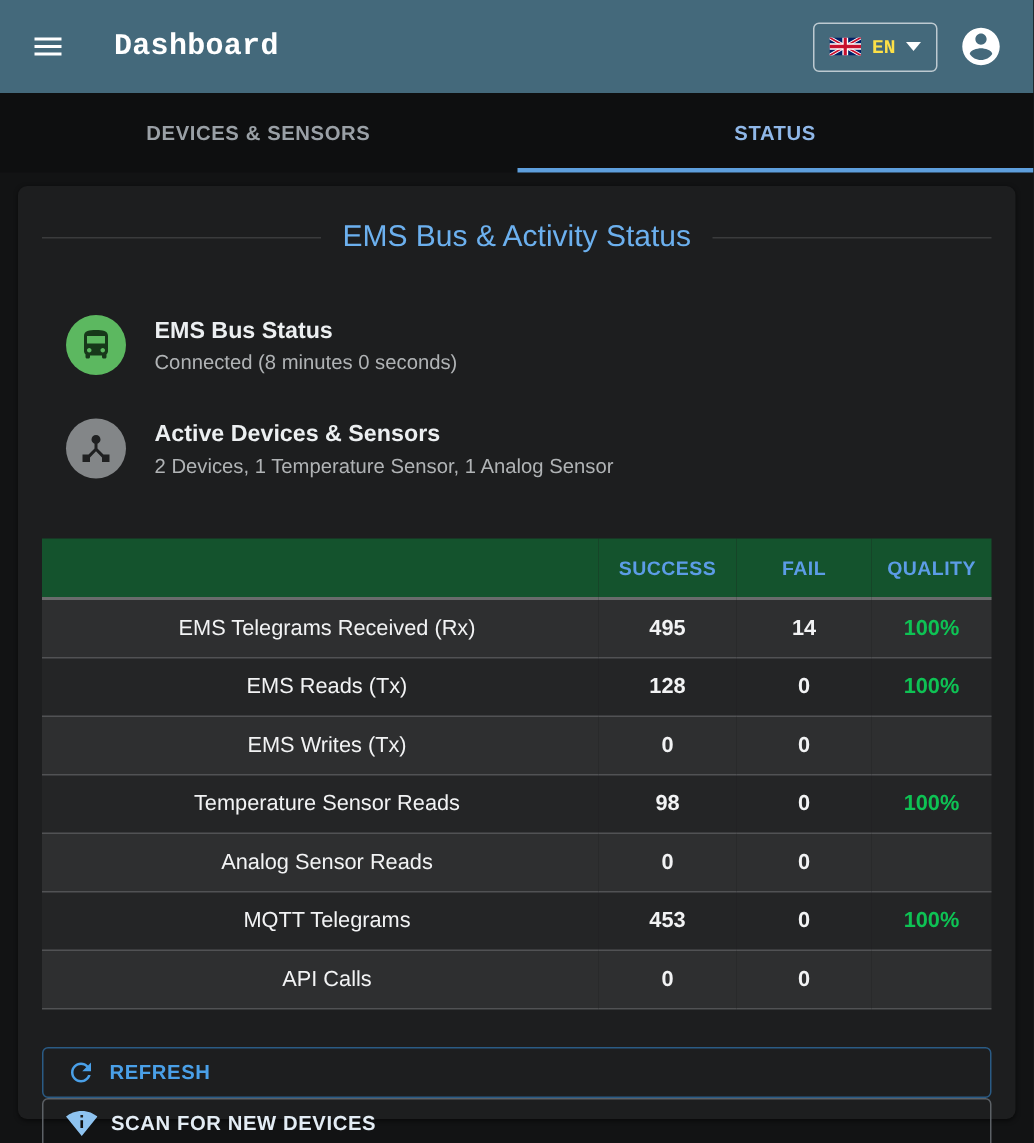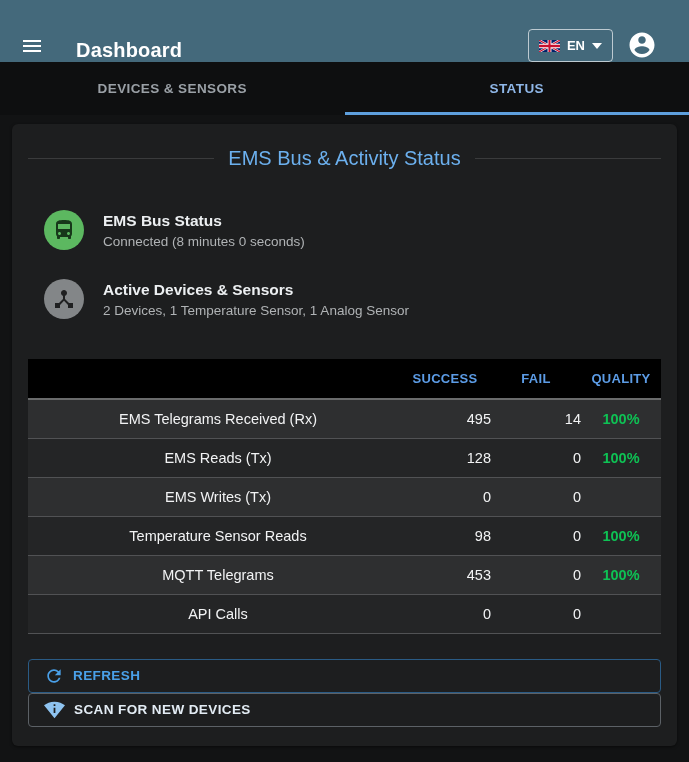--- a/index.html
+++ b/index.html
@@ -6,34 +6,35 @@
   html,body { width:689px; height:762px; }
   body {
     font-family:"Liberation Sans", sans-serif;
     background:#121314;
     color:#e8eaed;
     overflow:hidden;
   }
   
   .appbar {
     height:62px; background:#44697b;
-    display:flex; align-items:flex-end;
-    padding:0 30px 0 16px;
+    display:flex; align-items:center;
+    padding:0 18px 0 16px;
     box-shadow:0 2px 4px rgba(0,0,0,.4);
+    font-family:Liberation Mono, monospace;
   }
   .menu-btn { width:32px; height:32px; display:flex; align-items:center; justify-content:center; cursor:pointer; }
   .appbar-title { font-size:20px; font-weight:bold; color:#fff; margin-left:28px; letter-spacing:.2px; }
   .appbar-spacer { flex:1; }
   .lang-btn {
     display:flex; align-items:center; gap:7px;
     border:1px solid rgba(255,255,255,.65); border-radius:4px;
     height:33px; padding:0 10px; cursor:pointer;
   }
   .flag { width:21px; height:12px; display:block; }
-  .lang-label { font-size:13px; font-weight:bold; color:#ffffff; }
+  .lang-label { font-size:13px; font-weight:bold; color:#fde047; }
   .caret-down { width:0; height:0; border-left:5px solid transparent; border-right:5px solid transparent; border-top:6px solid #fff; }
   .account-btn { margin-left:12px; width:34px; height:34px; display:flex; align-items:center; justify-content:center; cursor:pointer; }
   
   .tabbar { height:53px; background:#0e0f10; display:flex; }
   .tab {
     width:50%; display:flex; align-items:center; justify-content:center;
     font-size:13.5px; font-weight:bold; letter-spacing:.4px;
     color:#9aa0a6; cursor:pointer; position:relative; text-transform:uppercase;
   }
   .tab.active { color:#8fb7e8; }
@@ -56,34 +57,34 @@
   .status-item { display:flex; align-items:center; gap:19px; }
   .status-item + .status-item { margin-top:29px; }
   .avatar { width:40px; height:40px; border-radius:50%; display:flex; align-items:center; justify-content:center; flex:0 0 40px; }
   .avatar.green { background:#5cb860; }
   .avatar.gray  { background:#838688; }
   .item-title { font-size:15.5px; font-weight:bold; color:#eceff1; }
   .item-subtitle { font-size:13.5px; color:#b0b3b5; margin-top:4px;text-align:right; }
   
   .stats-table { width:100%; border-collapse:collapse; margin-top:40px; table-layout:fixed; }
   .stats-table th, .stats-table td { height:39px; vertical-align:middle; }
-  .stats-table thead tr { background:#000000; height:40px; }
+  .stats-table thead tr { background:#14532d; height:40px; }
   .stats-table th { font-size:13px; font-weight:bold; color:#5c9ce6; text-align:center; letter-spacing:.3px; }
   .stats-table th.label-col, .stats-table td.label-cell { text-align:center; padding-left:9px; }
   .stats-table col.c-label { width:auto; }
   .stats-table col.c-success { width:92px; }
   .stats-table col.c-fail { width:90px; }
   .stats-table col.c-quality { width:80px; }
   .stats-table tbody tr { border-top:1px solid #515254; }
   .stats-table tbody tr:last-child { border-bottom:1px solid #515254; }
   .stats-table thead tr { border-bottom:2px solid #6a6b6c; }
   .stats-table tbody tr:nth-child(odd)  { background:#2e2f30; }
   .stats-table tbody tr:nth-child(even) { background:#242526; }
   .stats-table td { font-size:14.5px; color:#f2f3f4; text-align:center; }
-  .stats-table td.num { font-weight:normal;text-align:right; }
+  .stats-table td.num { font-weight:bold; }
   .stats-table td.quality-cell { color:#0ec254; font-weight:bold; }
   
   .actions { display:flex; justify-content:space-between; margin-top:25px;flex-direction:column; }
   .btn {
     display:flex; align-items:center; gap:9px;
     height:34px; padding:0 15px; border-radius:4px;
     font-size:13.5px; font-weight:bold; letter-spacing:.4px;
     background:transparent; cursor:pointer; text-transform:uppercase;
   }
   .btn-refresh { border:1px solid #2a5b85; color:#4aa0e8; }
@@ -193,20 +194,26 @@
           <td class="num">0</td>
           <td class="quality-cell"></td>
         </tr>
         <tr>
           <td class="label-cell">Temperature Sensor Reads</td>
           <td class="num">98</td>
           <td class="num">0</td>
           <td class="quality-cell">100%</td>
         </tr>
         <tr>
+          <td class="label-cell">Analog Sensor Reads</td>
+          <td class="num">0</td>
+          <td class="num">0</td>
+          <td class="quality-cell"></td>
+        </tr>
+        <tr>
           <td class="label-cell">MQTT Telegrams</td>
           <td class="num">453</td>
           <td class="num">0</td>
           <td class="quality-cell">100%</td>
         </tr>
         <tr>
           <td class="label-cell">API Calls</td>
           <td class="num">0</td>
           <td class="num">0</td>
           <td class="quality-cell"></td>

